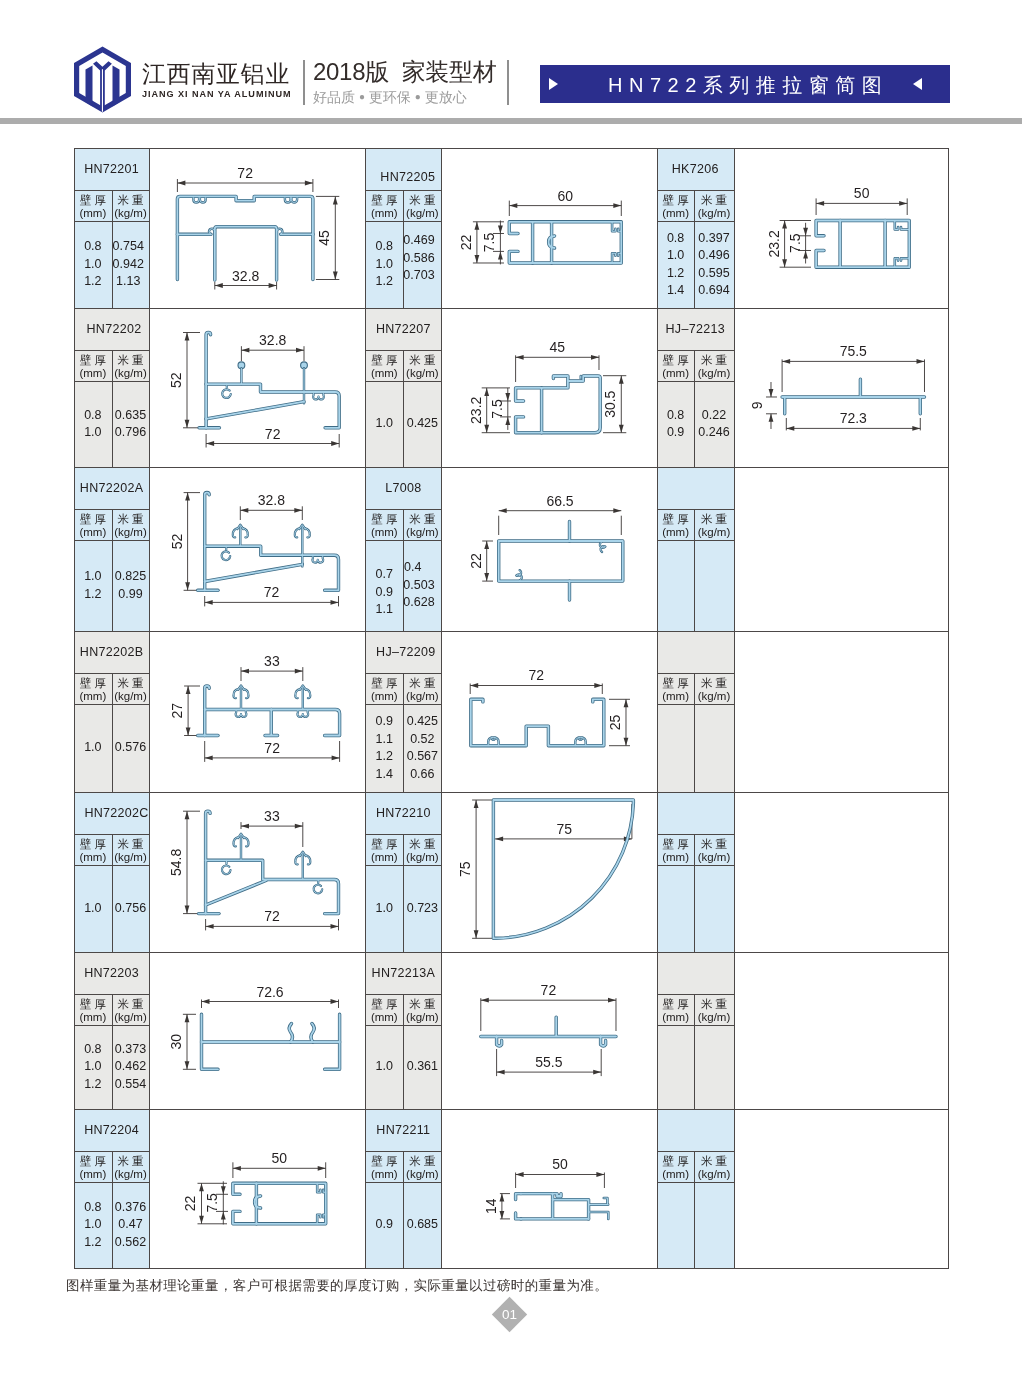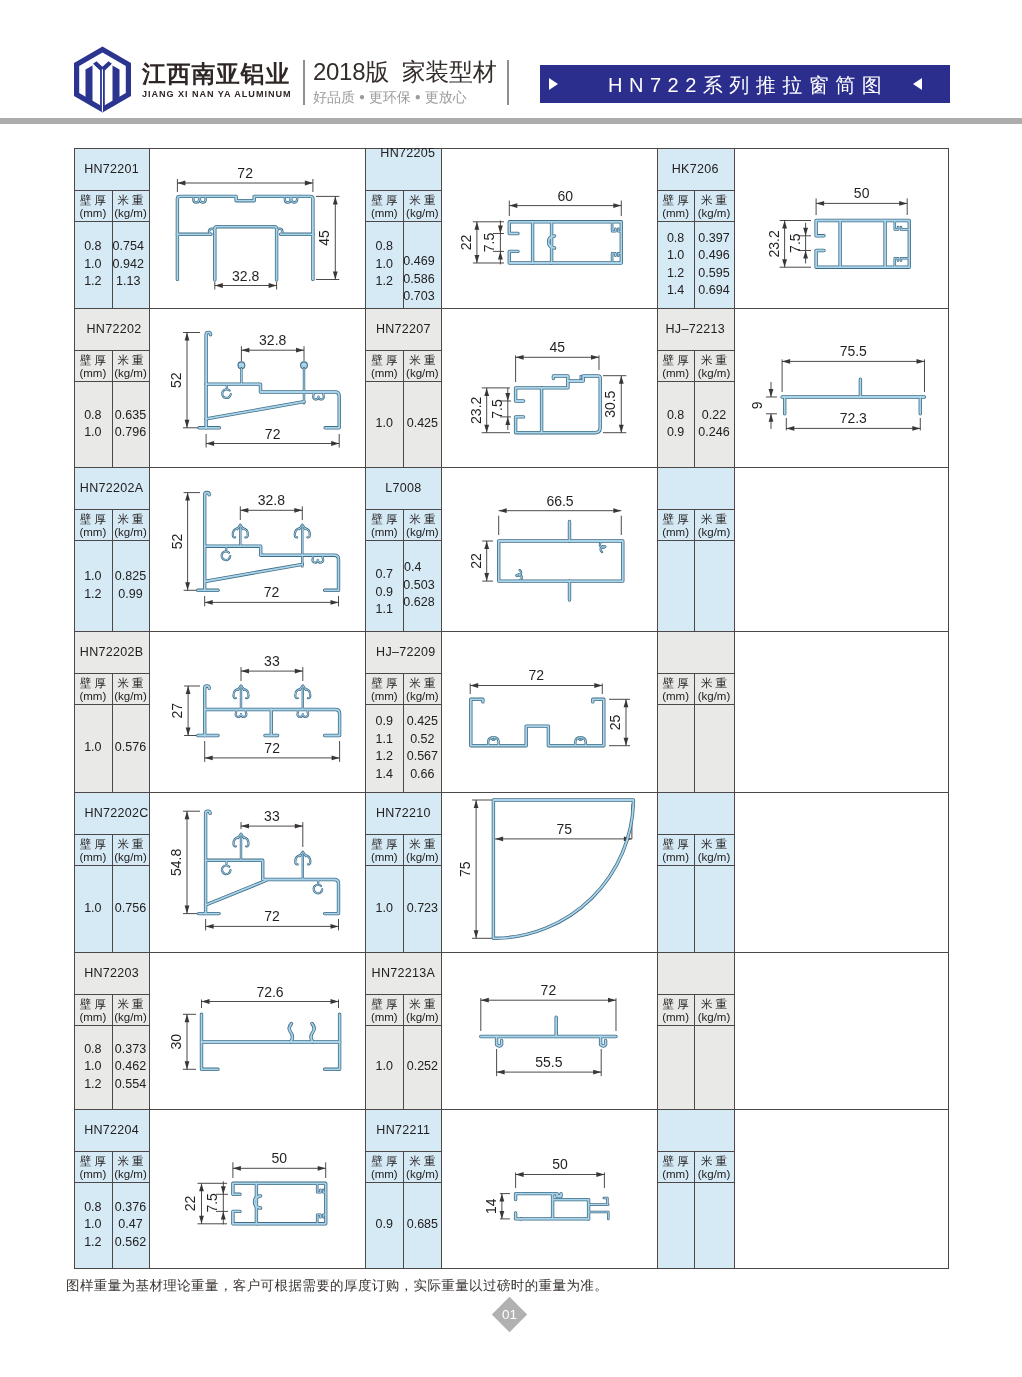--- a/index.html
+++ b/index.html
@@ -10,21 +10,21 @@
 .val{position:absolute;font-size:12.5px;color:#232020;text-align:center;line-height:17.5px}
 </style></head><body>
 
 <svg class="abs" style="left:74px;top:46px" width="57" height="67" viewBox="0 0 57 67">
 <path d="M28.5 0.5 L57 17 L57 50 L28.5 66.5 L0 50 L0 17 Z M28.5 6.6 L5.2 20.1 L5.2 47 L28.5 60.5 L51.8 47 L51.8 20.1 Z" fill="#2b3590" fill-rule="evenodd"></path>
 <path d="M11.5 23.5 L18.5 19.5 L18.5 60.5 L11.5 56 Z" fill="#2b3590"></path>
 <path d="M45.5 23.5 L38.5 19.5 L38.5 60.5 L45.5 56 Z" fill="#2b3590"></path>
 <path d="M19 17.8 L22.4 15.2 L28.45 20.8 L34.5 15.2 L37.9 17.8 L30.8 24.5 L30.8 63.9 L28.45 65.7 L26.1 63.9 L26.1 24.5 Z" fill="#2b3590"></path>
 <path d="M28.45 23.2 L28.45 65.7" stroke="#ffffff" stroke-width="1.1" fill="none"></path>
 </svg>
-<div class="abs" style="left:142px;top:58.3px;font-size:23.8px;font-weight:bold;color:#2e2624;letter-spacing:0.9px;white-space:nowrap">江西南亚铝业</div>
+<div class="abs" style="left:142px;top:58.3px;font-size:23.8px;font-weight:normal;color:#2e2624;letter-spacing:0.9px;white-space:nowrap">江西南亚铝业</div>
 
 <div class="abs" style="left:142px;top:89px;font-size:9.1px;font-weight:bold;color:#2e2624;letter-spacing:0.95px;white-space:nowrap">JIANG XI NAN YA ALUMINUM</div>
 
 <div class="abs" style="left:303px;top:60px;width:2px;height:45px;background:#8f8f8f"></div>
 
 <div class="abs" style="left:313px;top:56px;font-size:24px;letter-spacing:-0.3px;color:#332c2a;white-space:nowrap">2018版&nbsp; 家装型材</div>
 
 <div class="abs" style="left:313px;top:89px;font-size:14px;color:#9b9b9b;white-space:nowrap">好品质 <span style="font-size:10px;vertical-align:2px">●</span> 更环保 <span style="font-size:10px;vertical-align:2px">●</span> 更放心</div>
 
 <div class="abs" style="left:507px;top:60px;width:2px;height:45px;background:#8f8f8f"></div>
@@ -138,25 +138,25 @@
 <div class="hl" style="left:365.3px;top:1151px;width:76.09999999999997px"></div>
 <div class="hl" style="left:365.3px;top:1182px;width:76.09999999999997px"></div>
 <div class="hl" style="left:656.8px;top:1151px;width:76.80000000000007px"></div>
 <div class="hl" style="left:656.8px;top:1182px;width:76.80000000000007px"></div>
 
 <div class="code" style="left:74px;top:162px;width:75.30000000000001px">HN72201</div>
 <div class="sh" style="left:74px;top:193.5px;width:37.7px">壁 厚<br>(mm)</div>
 <div class="sh" style="left:111.7px;top:193.5px;width:37.60000000000001px">米 重<br>(kg/m)</div>
 <div class="val" style="left:74px;top:238.2px;width:37.7px">0.8<br>1.0<br>1.2</div>
 <div class="val" style="left:111.7px;top:238.2px;width:33px">0.754<br>0.942<br>1.13</div>
-<div class="code" style="left:365.3px;top:146px;width:85px">HN72205</div>
+<div class="code" style="left:365.3px;top:170px;width:85px">HN72205</div>
 <div class="sh" style="left:365.3px;top:193.5px;width:38.0px">壁 厚<br>(mm)</div>
 <div class="sh" style="left:403.3px;top:193.5px;width:38.099999999999966px">米 重<br>(kg/m)</div>
 <div class="val" style="left:365.3px;top:238.2px;width:38.0px">0.8<br>1.0<br>1.2</div>
-<div class="val" style="left:403.3px;top:253px;width:28px">0.469<br>0.586<br>0.703</div>
+<div class="val" style="left:403.3px;top:232px;width:28px">0.469<br>0.586<br>0.703</div>
 <div class="code" style="left:656.8px;top:162px;width:76.80000000000007px">HK7206</div>
 <div class="sh" style="left:656.8px;top:193.5px;width:37.60000000000002px">壁 厚<br>(mm)</div>
 <div class="sh" style="left:694.4px;top:193.5px;width:39.200000000000045px">米 重<br>(kg/m)</div>
 <div class="val" style="left:656.8px;top:229.5px;width:37.60000000000002px">0.8<br>1.0<br>1.2<br>1.4</div>
 <div class="val" style="left:694.4px;top:229.5px;width:39.200000000000045px">0.397<br>0.496<br>0.595<br>0.694</div>
 <div class="code" style="left:74px;top:322px;width:80px">HN72202</div>
 <div class="sh" style="left:74px;top:353.5px;width:37.7px">壁 厚<br>(mm)</div>
 <div class="sh" style="left:111.7px;top:353.5px;width:37.60000000000001px">米 重<br>(kg/m)</div>
 <div class="val" style="left:74px;top:406.5px;width:37.7px">0.8<br>1.0</div>
 <div class="val" style="left:111.7px;top:406.5px;width:37.60000000000001px">0.635<br>0.796</div>
@@ -208,21 +208,21 @@
 <div class="sh" style="left:694.4px;top:837.5px;width:39.200000000000045px">米 重<br>(kg/m)</div>
 <div class="code" style="left:74px;top:966px;width:75.30000000000001px">HN72203</div>
 <div class="sh" style="left:74px;top:997.5px;width:37.7px">壁 厚<br>(mm)</div>
 <div class="sh" style="left:111.7px;top:997.5px;width:37.60000000000001px">米 重<br>(kg/m)</div>
 <div class="val" style="left:74px;top:1040.8px;width:37.7px">0.8<br>1.0<br>1.2</div>
 <div class="val" style="left:111.7px;top:1040.8px;width:37.60000000000001px">0.373<br>0.462<br>0.554</div>
 <div class="code" style="left:365.3px;top:966px;width:76.09999999999997px">HN72213A</div>
 <div class="sh" style="left:365.3px;top:997.5px;width:38.0px">壁 厚<br>(mm)</div>
 <div class="sh" style="left:403.3px;top:997.5px;width:38.099999999999966px">米 重<br>(kg/m)</div>
 <div class="val" style="left:365.3px;top:1058.2px;width:38.0px">1.0</div>
-<div class="val" style="left:403.3px;top:1058.2px;width:38.099999999999966px">0.252</div>
+<div class="val" style="left:403.3px;top:1058.2px;width:38.099999999999966px">0.361</div>
 <div class="sh" style="left:656.8px;top:997.5px;width:37.60000000000002px">壁 厚<br>(mm)</div>
 <div class="sh" style="left:694.4px;top:997.5px;width:39.200000000000045px">米 重<br>(kg/m)</div>
 <div class="code" style="left:74px;top:1123px;width:75.30000000000001px">HN72204</div>
 <div class="sh" style="left:74px;top:1154.5px;width:37.7px">壁 厚<br>(mm)</div>
 <div class="sh" style="left:111.7px;top:1154.5px;width:37.60000000000001px">米 重<br>(kg/m)</div>
 <div class="val" style="left:74px;top:1198.8px;width:37.7px">0.8<br>1.0<br>1.2</div>
 <div class="val" style="left:111.7px;top:1198.8px;width:37.60000000000001px">0.376<br>0.47<br>0.562</div>
 <div class="code" style="left:365.3px;top:1123px;width:76.09999999999997px">HN72211</div>
 <div class="sh" style="left:365.3px;top:1154.5px;width:38.0px">壁 厚<br>(mm)</div>
 <div class="sh" style="left:403.3px;top:1154.5px;width:38.099999999999966px">米 重<br>(kg/m)</div>

